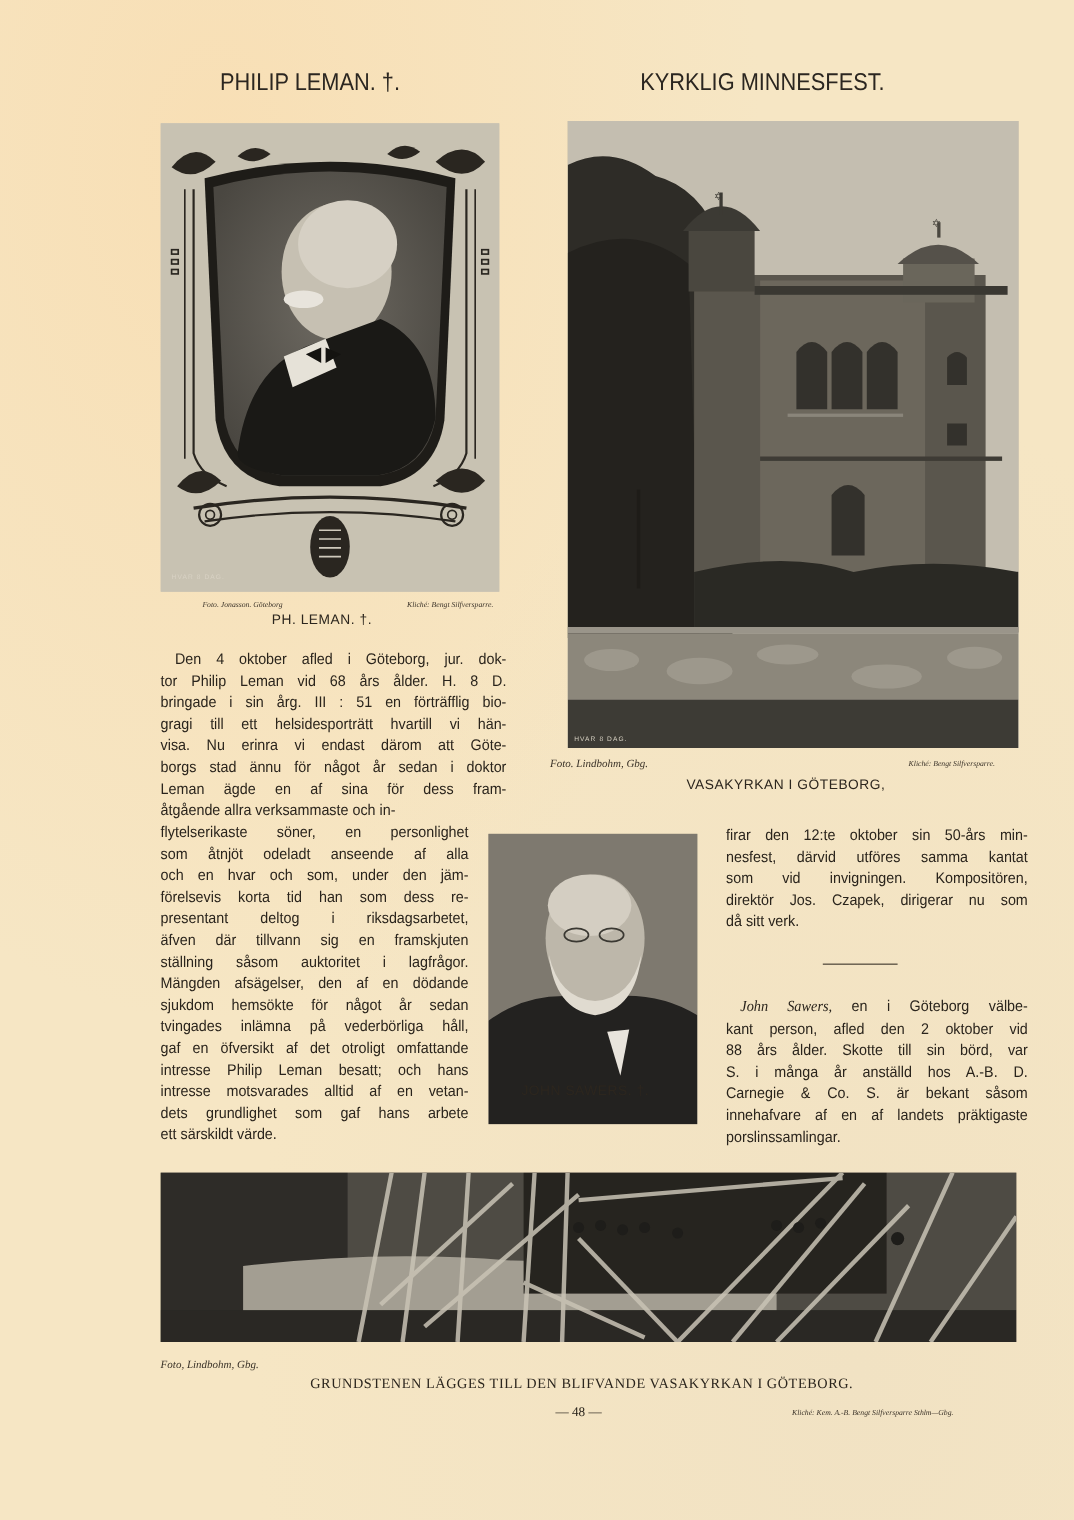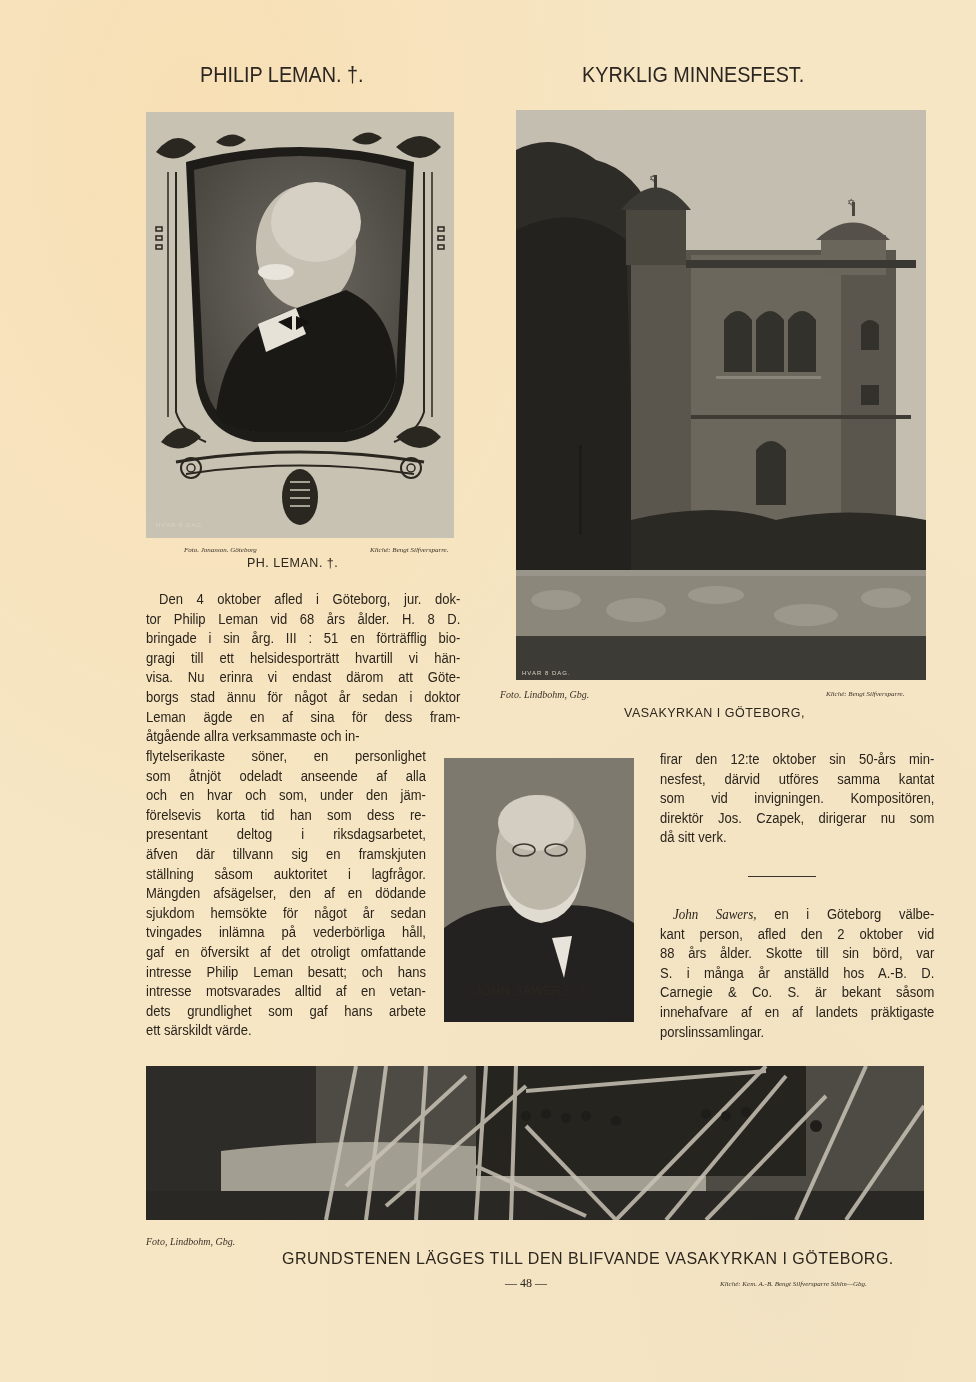--- a/index.html
+++ b/index.html
@@ -258,15 +258,15 @@
         <circle cx="470" cy="55" r="5"></circle>
         <circle cx="560" cy="48" r="5"></circle>
       <circle cx="580" cy="50" r="5"></circle>
         <circle cx="600" cy="46" r="5"></circle>
         <circle cx="670" cy="60" r="6"></circle>
     </g>
   </svg>
 </div>
 <div class="abs credit-med" style="left:146px; top:1236px;text-align:right;">Foto, Lindbohm, Gbg.</div>
 <div class="abs credit-small" style="left:720px; top:1236px;margin-top:44px;">Kliché: Kem. A.-B. Bengt Silfversparre Sthlm—Gbg.</div>
-<div class="abs caption" style="left:282px; top:1250px; font-size:16px;">GRUNDSTENEN LÄGGES TILL DEN BLIFVANDE VASAKYRKAN I GÖTEBORG.</div>
+<div class="abs caption" style="left:282px; top:1250px; font-size:13px;font-family:Liberation Serif, serif;">GRUNDSTENEN LÄGGES TILL DEN BLIFVANDE VASAKYRKAN I GÖTEBORG.</div>
 
 <div class="abs" style="left:505px; top:1276px; font-family:'Liberation Serif', serif; font-size:12px; color:#2a241c;">— 48 —</div>
 
 </body></html>

